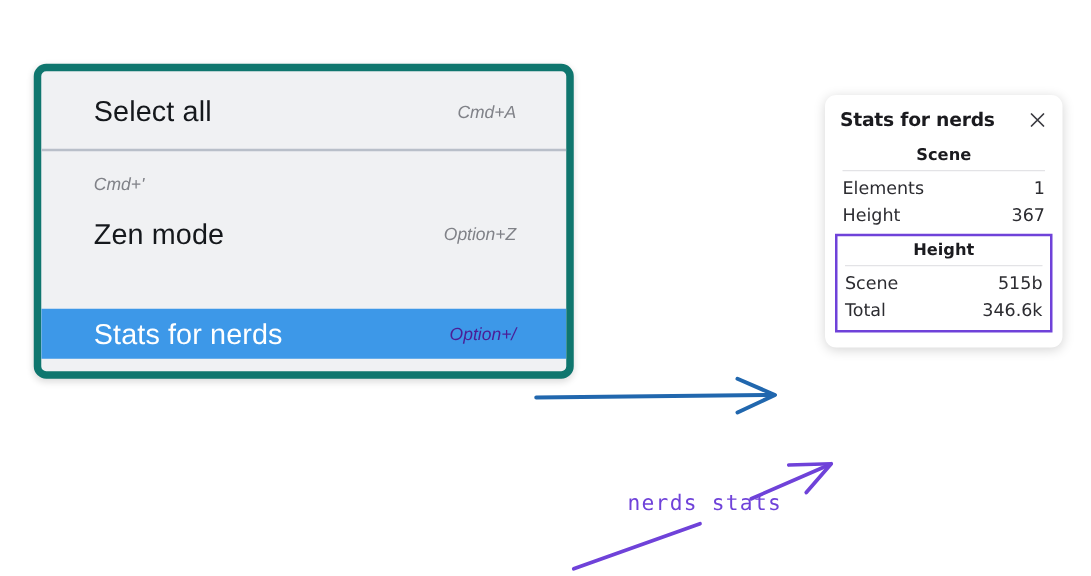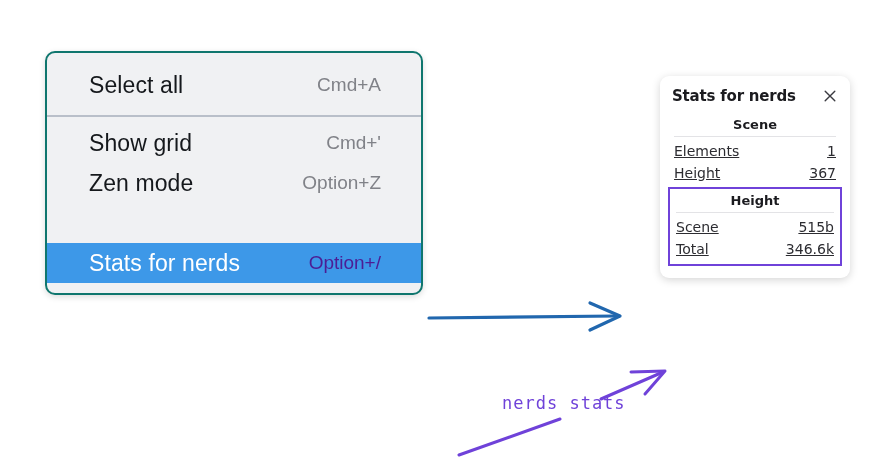--- a/index.html
+++ b/index.html
@@ -11,25 +11,25 @@
     width: 873px;
     height: 461px;
     position: relative;
     overflow: hidden;
     font-family: "Liberation Sans", sans-serif;
   }
 
   
   #context-menu {
     position: absolute;
-    left: 45px;
+    left: 27px;
     top: 51px;
-    width: 378px;
+    width: 432px;
     background: #f0f1f3;
-    border: 2px solid #0f766e;
+    border: 6px solid #0f766e;
     border-radius: 10px;
     box-shadow: 0 2px 6px rgba(0,0,0,0.14);
     overflow: hidden;
     box-sizing: border-box;
   }
   .menu-group {
     padding: 6px 0;
   }
   .menu-group.group-top {
     padding: 12px 0 10px 0;
@@ -54,23 +54,24 @@
   .menu-item.highlighted {
     background: #3d98e8;
   }
   .menu-label {
     font-size: 23px;
     color: #15181c;
     letter-spacing: 0.1px;
     white-space: nowrap;
   }
   .menu-shortcut {
-    font-size: 19px;
+    font-size: 14px;
     color: #808288;
     white-space: nowrap;
+    font-style: italic;
   }
   .menu-item.highlighted .menu-label {
     color: #ffffff;
   }
   .menu-item.highlighted .menu-shortcut {
     color: #4c1d95;
   }
 
   
   #stats-panel {
@@ -117,21 +118,20 @@
     background: #e3e3e6;
     margin: 0 2px 3px 2px;
   }
   .stat-row {
     display: flex;
     justify-content: space-between;
     align-items: baseline;
     font-size: 14px;
     color: #2c2c31;
     padding: 3px 2px;
-    text-decoration: underline;
   }
   .stat-key { white-space: nowrap; }
   .stat-val { white-space: nowrap; }
 
   
   #custom-stats-box {
     border: 2px solid #6f42d9;
     margin: 3px -4px 0 -4px;
     padding: 1px 4px 4px 4px;
     box-sizing: border-box;
@@ -170,21 +170,20 @@
     <div class="menu-item">
       <span class="menu-label">Select all</span>
       <span class="menu-shortcut">Cmd+A</span>
     </div>
   </div>
 
   <div class="menu-separator"></div>
 
   <div class="menu-group group-bottom">
     <div class="menu-item">
-      <span class="menu-label">Show grid</span>
       <span class="menu-shortcut">Cmd+'</span>
     </div>
     <div class="menu-item">
       <span class="menu-label">Zen mode</span>
       <span class="menu-shortcut">Option+Z</span>
     </div>
     <div class="menu-item">
     </div>
     <div class="menu-item highlighted">
       <span class="menu-label">Stats for nerds</span>

